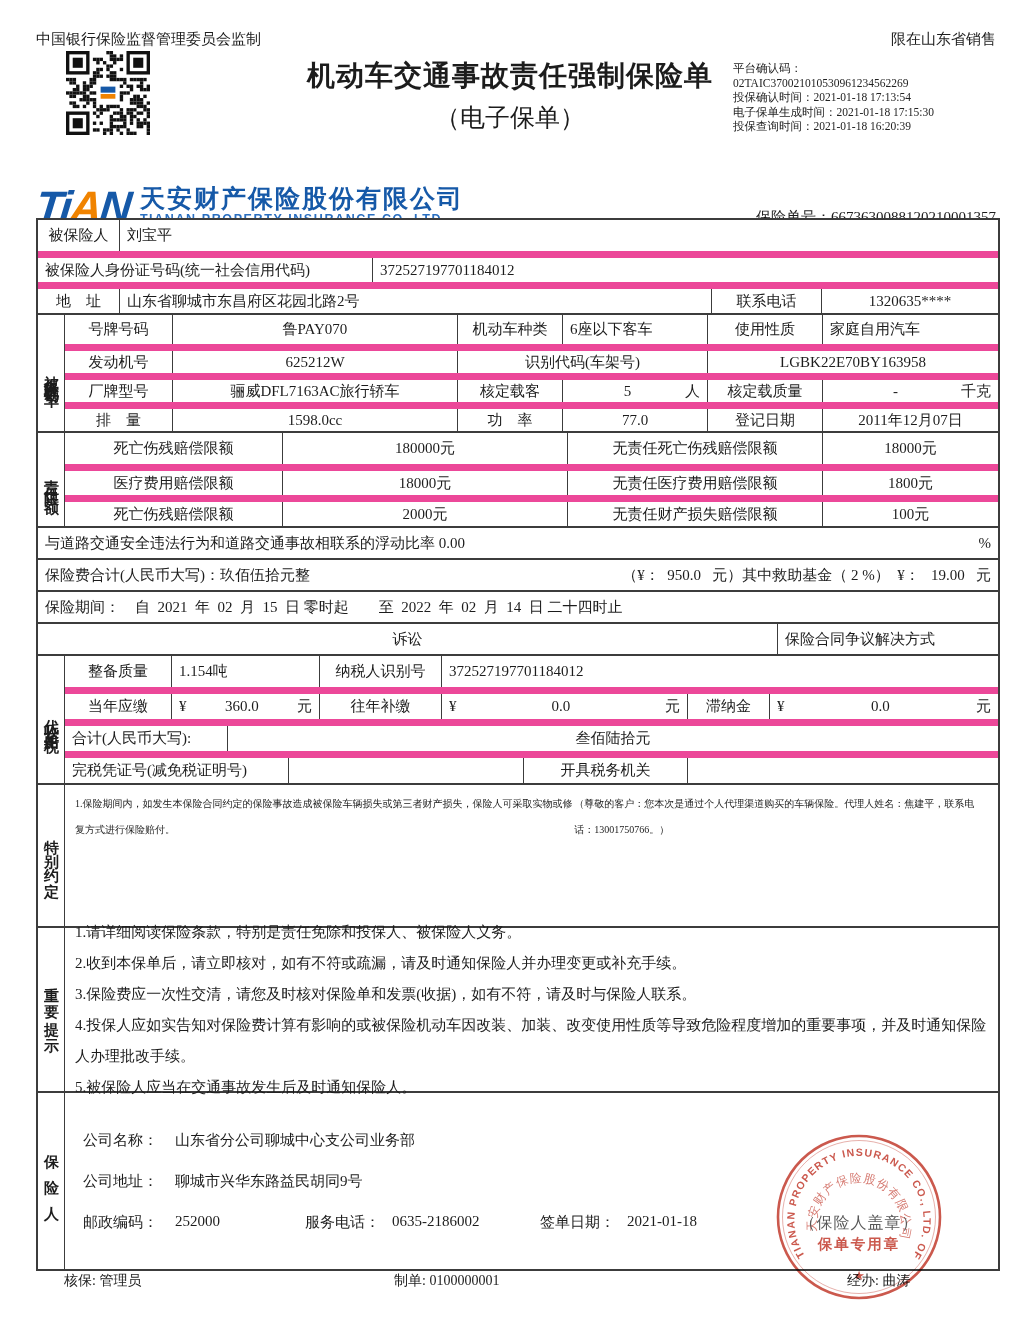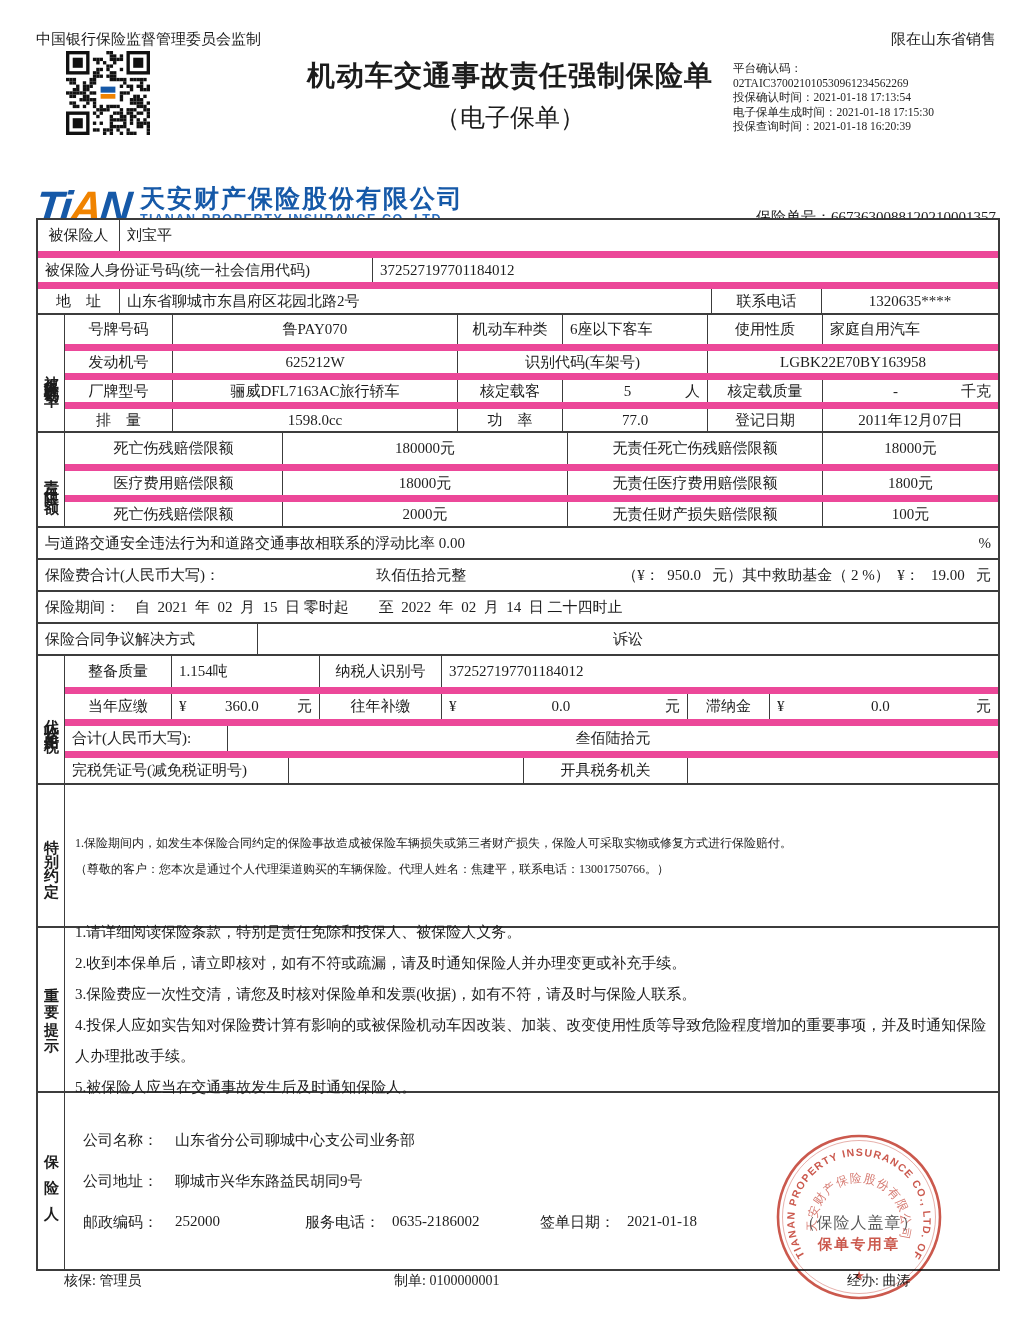--- a/index.html
+++ b/index.html
@@ -33,21 +33,21 @@
   .sbody { flex:1; display:flex; flex-direction:column; }
   .r { display:flex; }
   .r + .r { border-top:7px solid #ec4899; }
   .c { border-right:1px solid #3c3c3c; display:flex; align-items:center; padding:0 7px; font-size:15px; overflow:hidden; white-space:nowrap; }
   .c:last-child { border-right:none; }
   .cc { justify-content:center; }
   .grow { flex:1; }
   .pre { white-space:pre; }
   .between { justify-content:space-between; }
   .notes-body { padding:6px 10px; font-size:15px; line-height:31px; display:flex; flex-direction:column; justify-content:center; white-space:normal; }
-  .special-body { padding:6px 10px; font-size:12px; line-height:26px; display:flex; flex-direction:column; justify-content:center; }
+  .special-body { padding:6px 10px; font-size:10px; line-height:26px; display:flex; flex-direction:row; justify-content:center; }
   .insurer-body { padding:14px 10px 14px 18px; display:flex; flex-direction:column; justify-content:center; gap:22px; font-size:15px; }
   .ins-line { display:flex; }
   .ins-line .lb { width:92px; }
   .footer-row { position:absolute; left:36px; top:1272px; width:964px; display:flex; font-size:14px; }
   .footer-row .f1 { margin-left:28px; width:330px; }
   .footer-row .f2 { width:340px; }
   .footer-row .f3 { margin-left:113px; }
 
   .stamp { position:absolute; left:770px; top:1128px; width:178px; height:178px; opacity:.85; mix-blend-mode:multiply; pointer-events:none; }
   .seal-hint { fill:#3a3a3a; font-size:16px; letter-spacing:1px; }
@@ -390,40 +390,40 @@
         </div>
       </div>
     </div>
   </div>
 
   <div class="sec">
     <div class="sbody">
       <div class="r" style="height:30px">
         <div class="c grow">
           <span>保险费合计(人民币大写)：</span>
-          <span style="flex:1;text-align:center">玖佰伍拾元整</span>
+          <span style="flex:1;text-align:left">玖佰伍拾元整</span>
           <span class="pre">（¥：  950.0   元）其中救助基金（ 2 %）  ¥：   19.00   元</span>
         </div>
       </div>
     </div>
   </div>
 
   <div class="sec">
     <div class="sbody">
       <div class="r" style="height:30px">
         <div class="c grow pre">保险期间：    自  2021  年  02  月  15  日 零时起        至  2022  年  02  月  14  日 二十四时止</div>
       </div>
     </div>
   </div>
 
   <div class="sec">
     <div class="sbody">
       <div class="r" style="height:30px">
+        <div class="c cc grow">诉讼</div>
         <div class="c" style="width:220px">保险合同争议解决方式</div>
-        <div class="c cc grow">诉讼</div>
       </div>
     </div>
   </div>
 
   <div class="sec">
     <div class="vlab" style="letter-spacing:5px">代收车船税</div>
     <div class="sbody">
       <div class="r" style="height:31px">
         <div class="c cc" style="width:107px">整备质量</div>
         <div class="c" style="width:148px">1.154吨</div>

